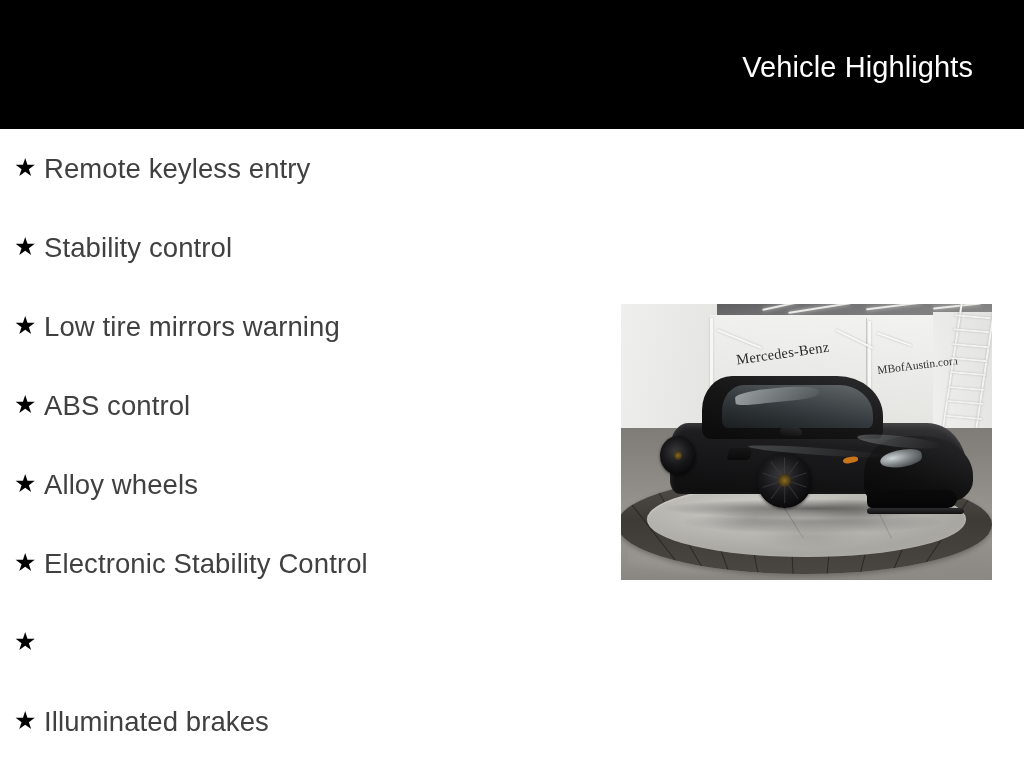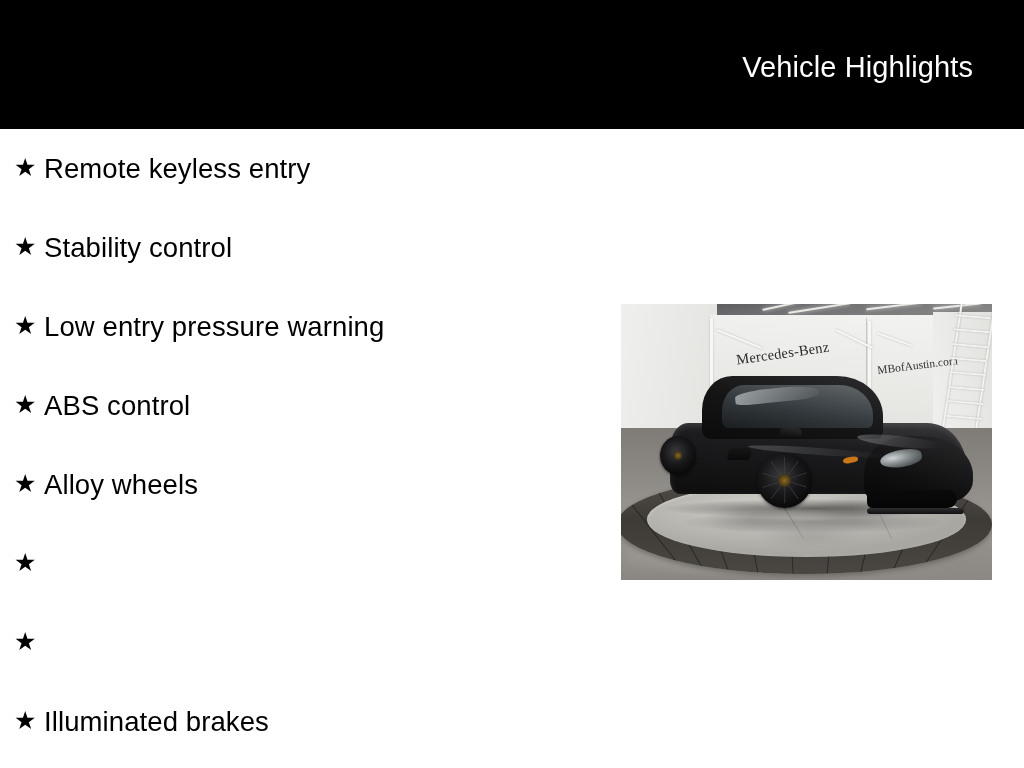--- a/index.html
+++ b/index.html
@@ -66,21 +66,21 @@
     line-height: 1;
     color: #000000;
     text-align: left;
     position: relative;
     top: -1px;
   }
 
   .highlight-label {
     font-size: 27.5px;
     line-height: 32px;
-    color: #000000;
+    color: #404040;
     white-space: nowrap;
     letter-spacing: 0.1px;
   }
 
   
   #vehicle-photo {
     position: absolute;
     left: 621px;
     top: 304px;
     width: 371px;
@@ -504,32 +504,33 @@
     <li class="highlight-item">
       <span class="bullet-star">★</span>
       <span class="highlight-label">Remote keyless entry</span>
     </li>
     <li class="highlight-item">
       <span class="bullet-star">★</span>
       <span class="highlight-label">Stability control</span>
     </li>
     <li class="highlight-item">
       <span class="bullet-star">★</span>
-      <span class="highlight-label">Low entry pressure warning</span>
+      <span class="highlight-label">Low tire mirrors warning</span>
     </li>
     <li class="highlight-item">
       <span class="bullet-star">★</span>
       <span class="highlight-label">ABS control</span>
     </li>
     <li class="highlight-item">
       <span class="bullet-star">★</span>
       <span class="highlight-label">Alloy wheels</span>
     </li>
     <li class="highlight-item">
       <span class="bullet-star">★</span>
+      <span class="highlight-label">Electronic Stability Control</span>
     </li>
     <li class="highlight-item">
       <span class="bullet-star">★</span>
     </li>
     <li class="highlight-item">
       <span class="bullet-star">★</span>
       <span class="highlight-label">Illuminated brakes</span>
     </li>
   </ul>
 

